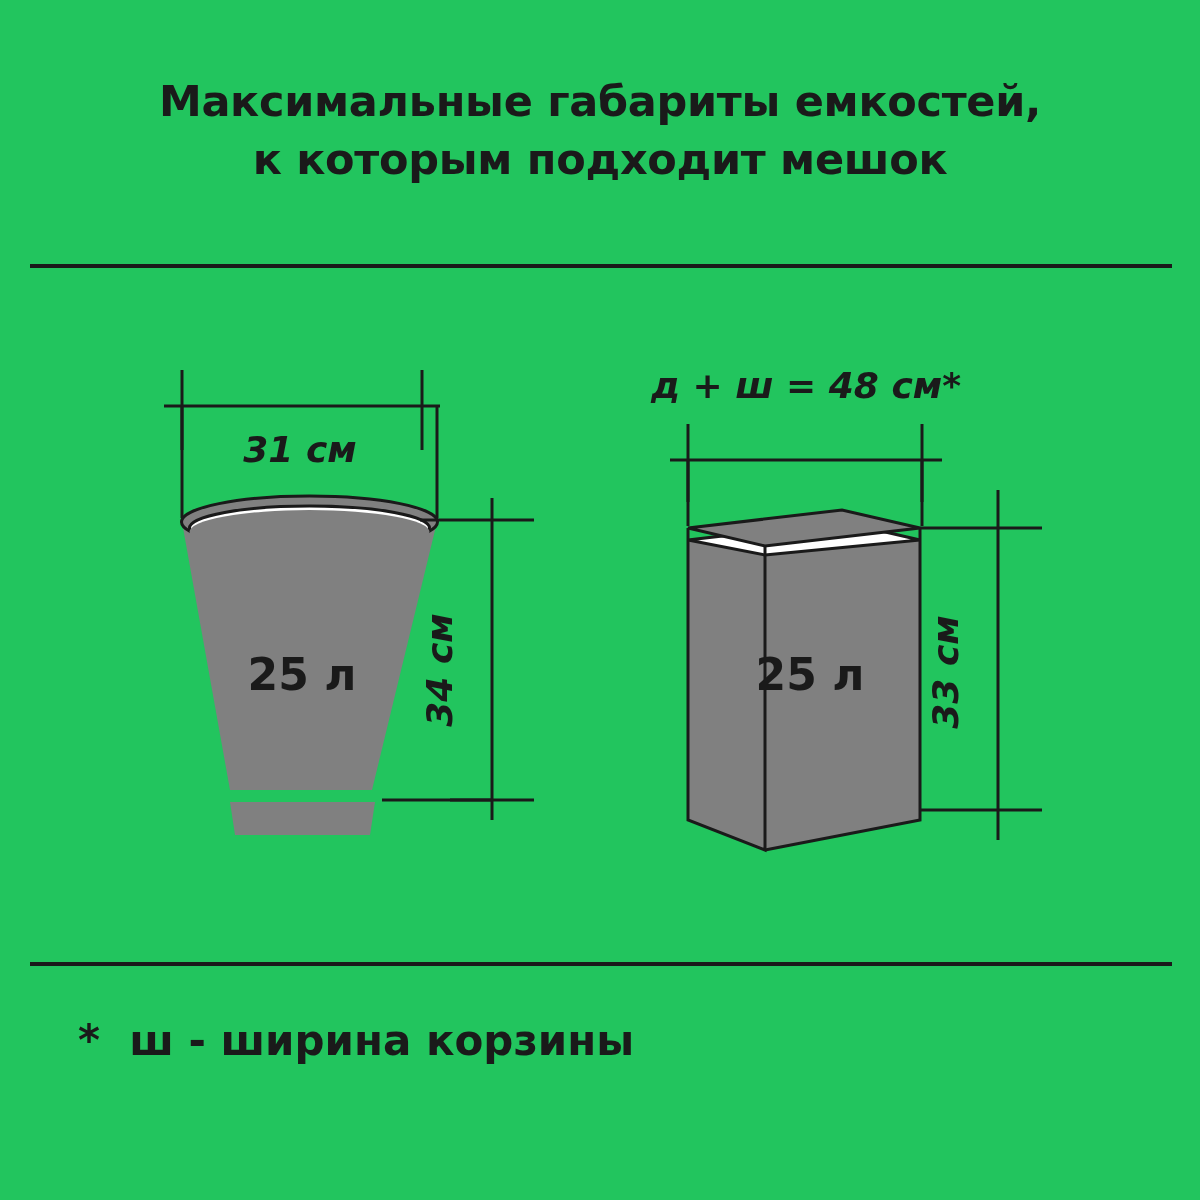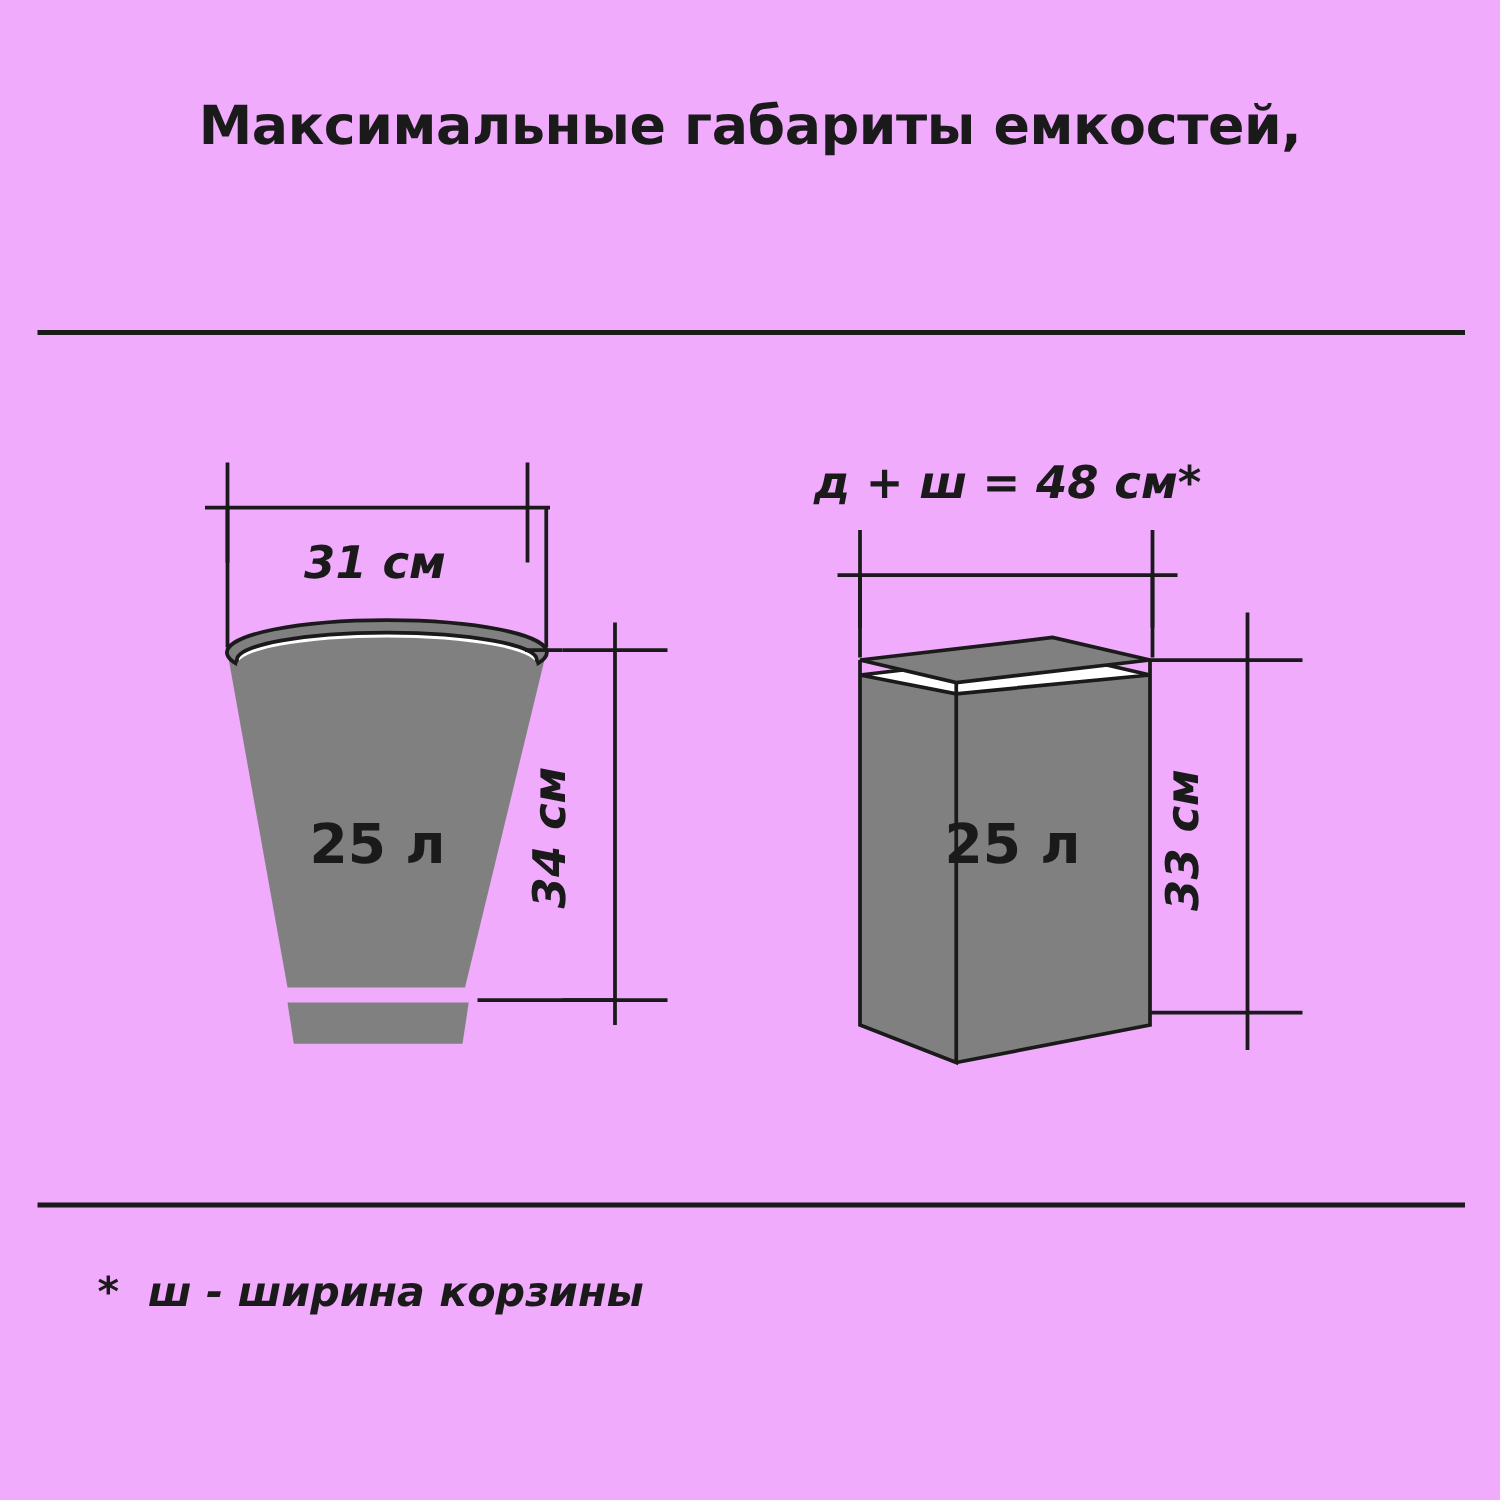--- a/index.html
+++ b/index.html
@@ -7,21 +7,21 @@
     padding: 0;
     background: #ffffff;
   }
   body {
     font-family: "DejaVu Sans", sans-serif;
   }
   #page {
     position: relative;
     width: 1200px;
     height: 1200px;
-    background: #f0abfc;
+    background: #22c55e;
     overflow: hidden;
   }
 
   
   .title-block {
     position: absolute;
     top: 72px;
     left: 0;
     width: 1200px;
     text-align: center;
@@ -48,23 +48,22 @@
 
   
   .footnotes {
     position: absolute;
     left: 78px;
     top: 1008px;
     width: 900px;
   }
   .footnote {
     font-family: "DejaVu Sans", sans-serif;
-    font-style: italic;
     font-weight: bold;
-    font-size: 33px;
+    font-size: 42px;
     line-height: 1.55;
     color: #1a1a1a;
     white-space: pre;
   }
 
   
   .diagram {
     position: absolute;
   }
   #diagram-bucket { left: 120px; top: 350px; }
@@ -94,20 +93,21 @@
     fill: #1a1a1a;
   }
 </style>
 </head>
 <body>
 
 <div id="page">
 
   <div class="title-block">
     <div class="title-line">Максимальные габариты емкостей,</div>
+    <div class="title-line">к которым подходит мешок</div>
   </div>
 
   <div class="rule rule-top"></div>
 
   <svg id="diagram-bucket" class="diagram" width="460" height="520" viewBox="0 0 460 520">
 
     <path d="M 62 172 L 110 440 L 252 440 L 317 172 Z" class="shape-fill"></path>
 
     <path d="M 110 452 L 115 485 L 250 485 L 255 452 Z" class="shape-fill"></path>
 

